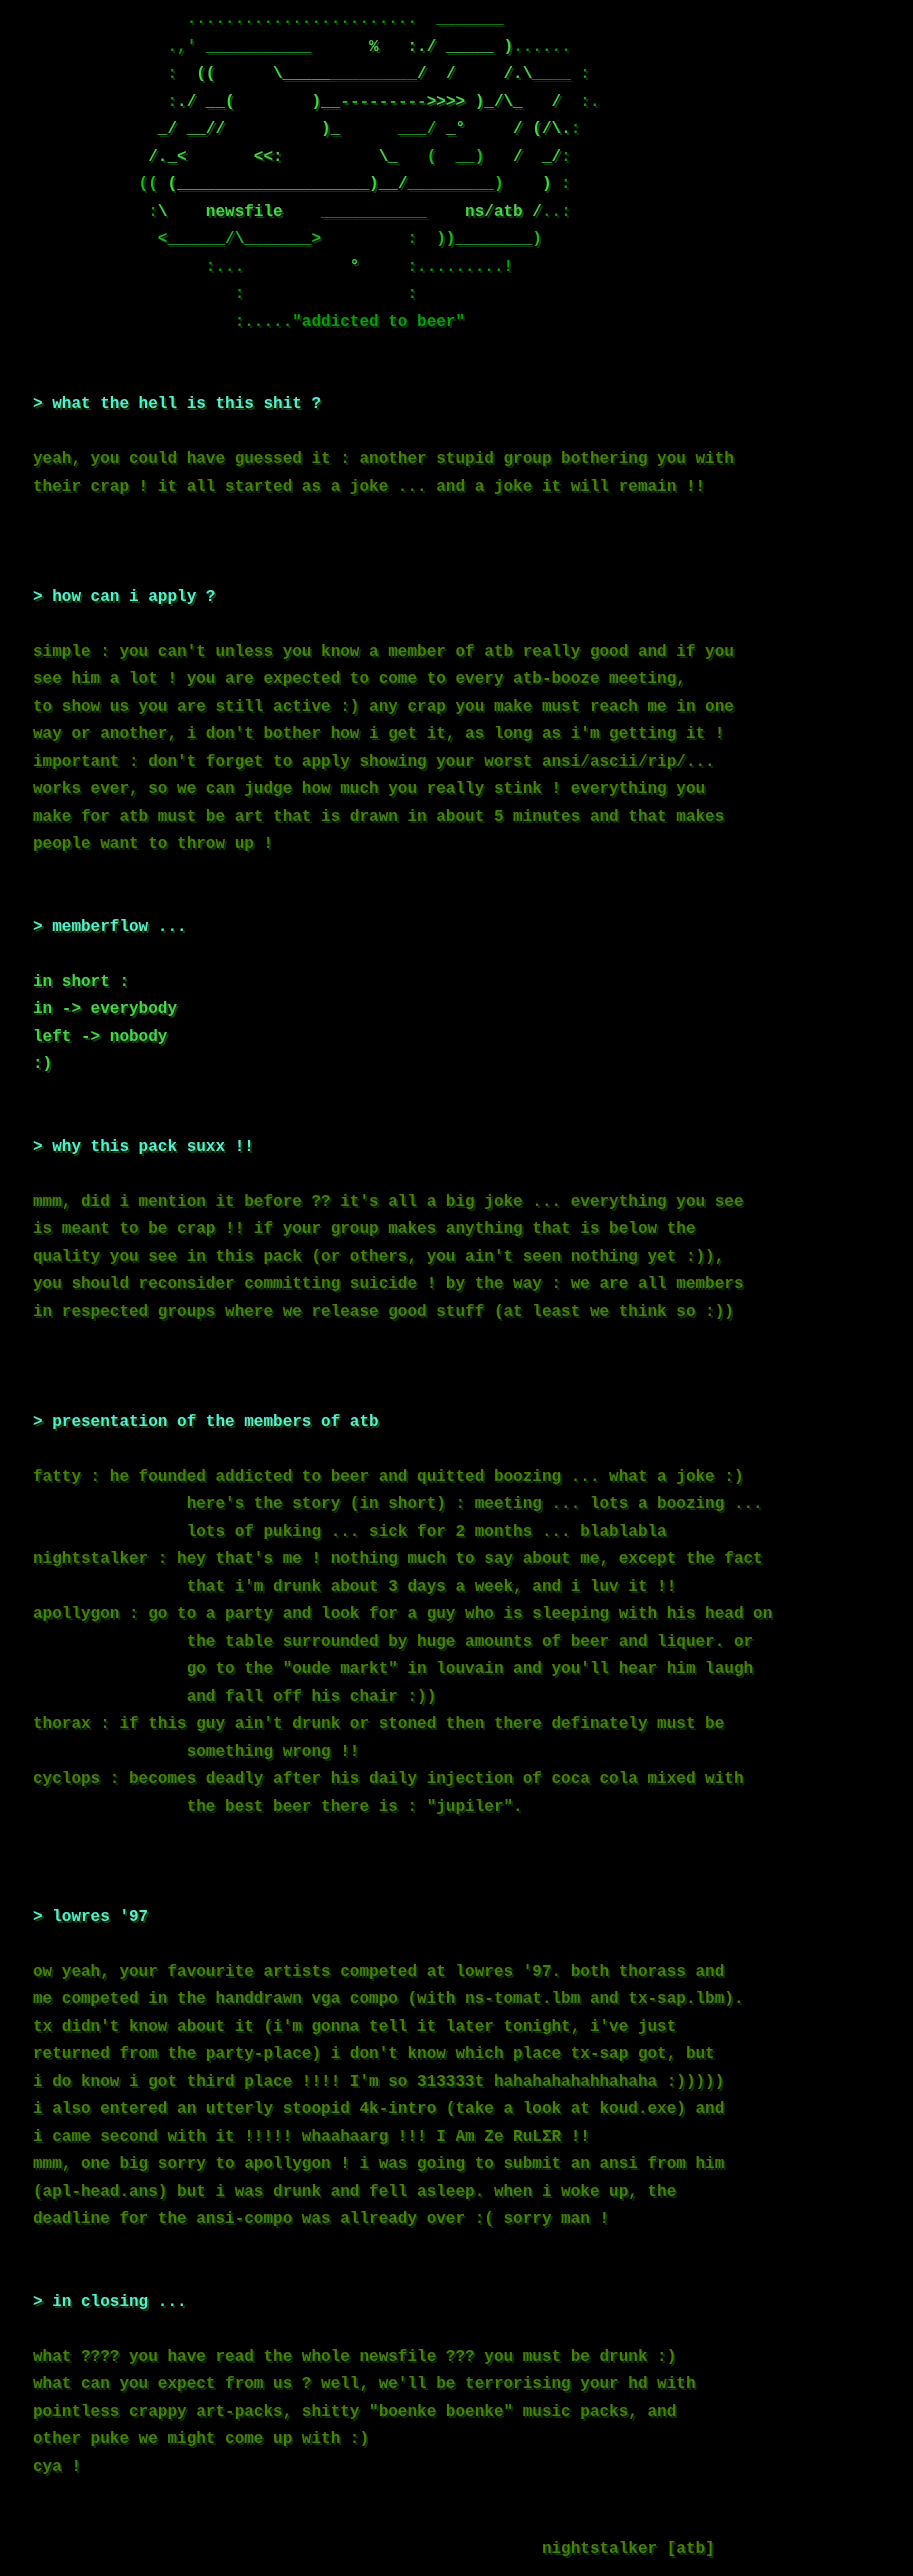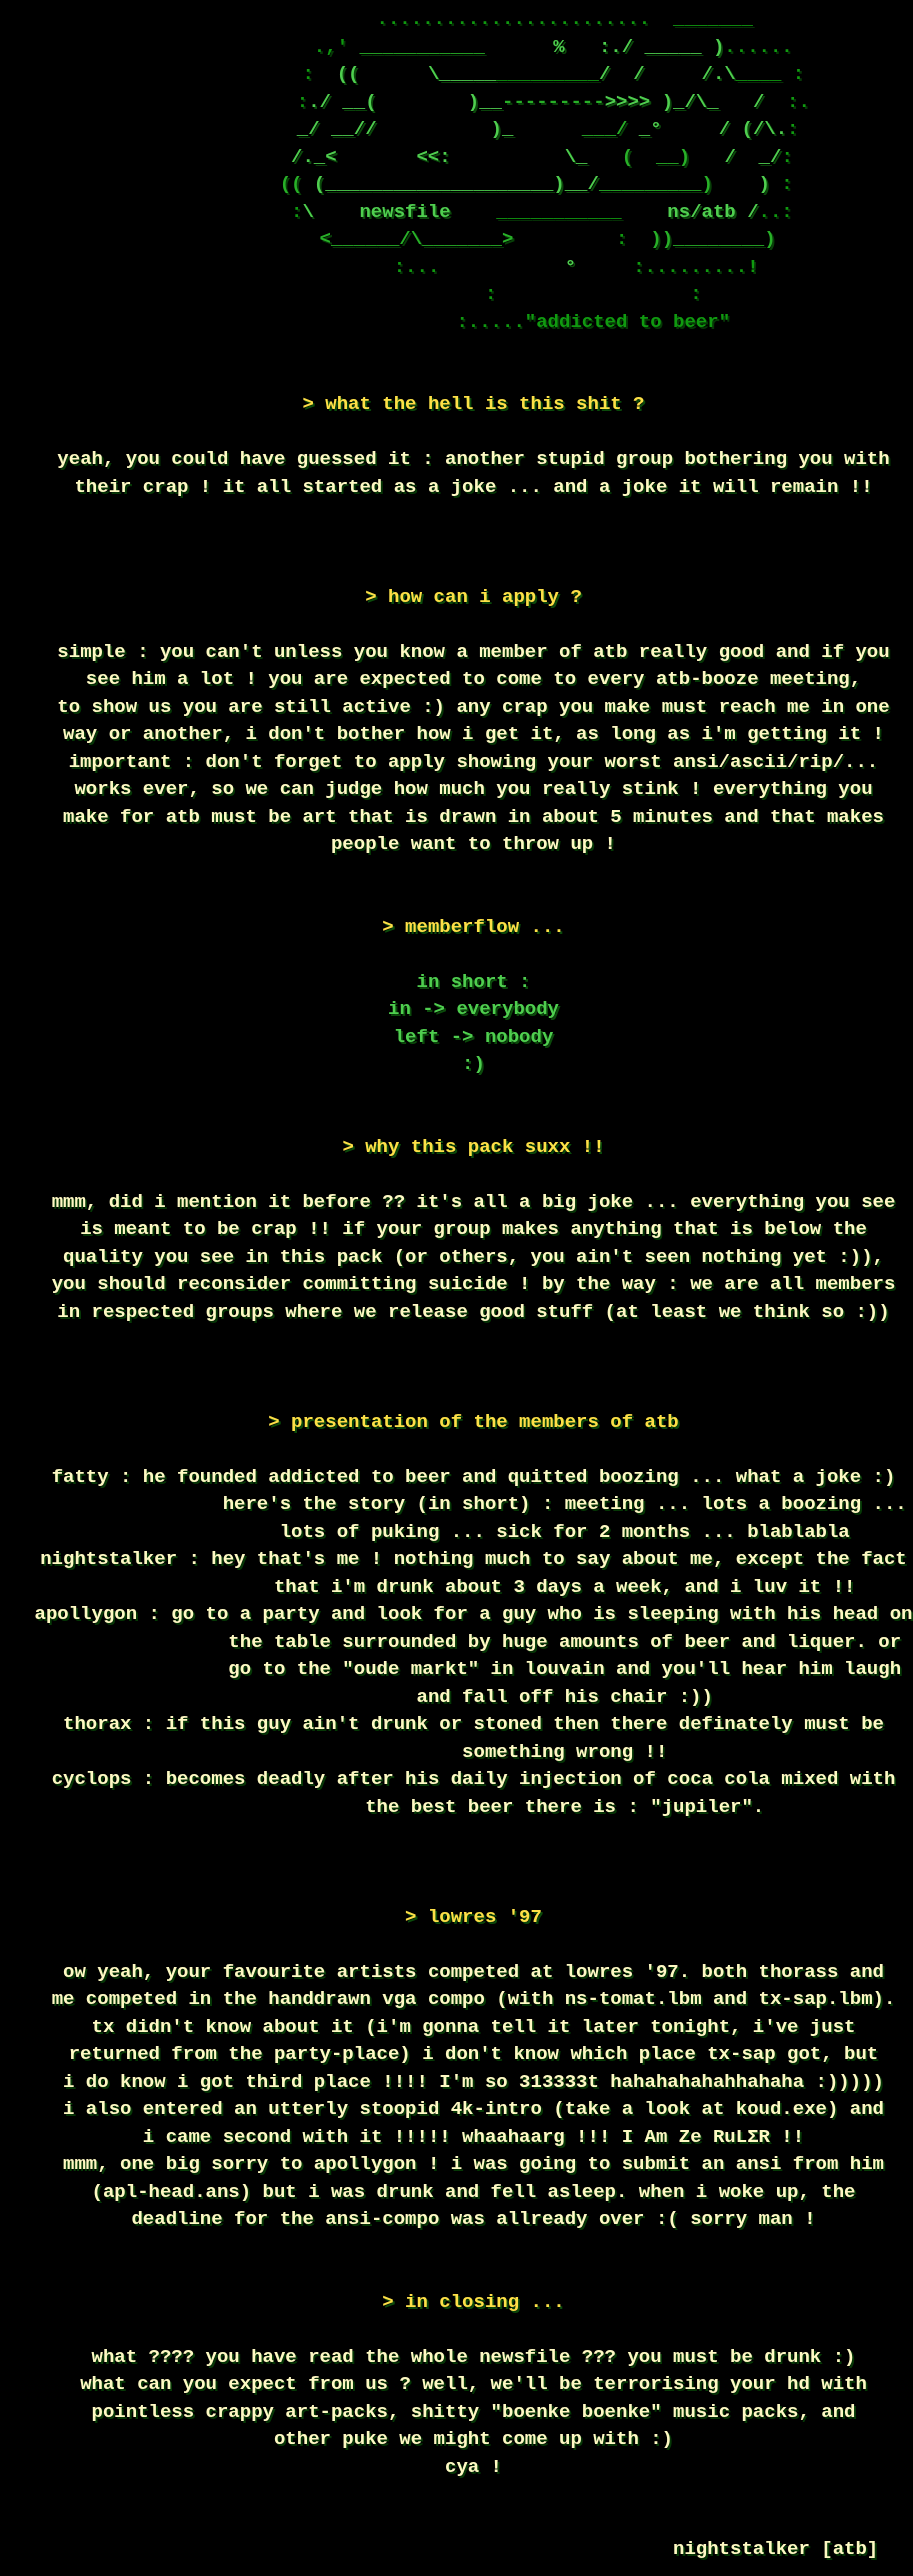--- a/index.html
+++ b/index.html
@@ -3,29 +3,28 @@
 <meta charset="utf-8">
 <title>newsfile</title>
 <style>
   html,body{margin:0;padding:0;background:#000;}
   body{width:914px;height:2576px;overflow:hidden;}
   .nfo{
     margin:0;
     padding:6.3px 0 0 33px;
     font-family:"Liberation Mono",monospace;
     font-weight:700;
-    font-size:19px;
+    font-size:16px;
     line-height:27.5px;
     white-space:pre;
-    text-align:center;
   }
   .ln{height:27.5px;}
-  .body   {color:#fef9c3;text-shadow:1.9px 1.9px 0 #063806;}
+  .body   {color:#4d7c0f;text-shadow:1.9px 1.9px 0 #063806;}
   .blank  {color:#109a10;}
-  .heading{color:#fde047;text-shadow:1.9px 1.9px 0 #0b4a0b;}
+  .heading{color:#5eead4;text-shadow:1.9px 1.9px 0 #0b4a0b;}
   .bright {color:#4fce4f;text-shadow:1.9px 1.9px 0 #0b4a0b;font-family:Liberation Mono, monospace;}
   .t-b{color:#4fce4f;text-shadow:1.9px 1.9px 0 #0b4a0b;}
   .t-m{color:#28b028;text-shadow:1.9px 1.9px 0 #084008;}
   .t-d{color:#109a10;text-shadow:1.9px 1.9px 0 #063806;}
 </style>
 </head>
 <body>
 
 <div class="nfo"><div class="ln art"><span class="t-d">                ........................  _______</span></div><div class="ln art"><span class="t-d">              .,' </span><span class="t-m">___________</span><span class="t-d">      </span><span class="t-b">%</span><span class="t-d">   </span><span class="t-b">:./ </span><span class="t-b">_____</span><span class="t-d"> </span><span class="t-b">)</span><span class="t-d">......</span></div><div class="ln art"><span class="t-d">              :</span><span class="t-d">  </span><span class="t-b">((</span><span class="t-d">      </span><span class="t-b">\_____</span><span class="t-d">_________</span><span class="t-b">/</span><span class="t-d">  </span><span class="t-b">/</span><span class="t-d">     </span><span class="t-b">/.\</span><span class="t-d">____</span><span class="t-d"> :</span></div><div class="ln art"><span class="t-d">              :</span><span class="t-b">./ </span><span class="t-b">__(</span><span class="t-d">        </span><span class="t-b">)__</span><span class="t-m">---------</span><span class="t-b">&gt;&gt;&gt;&gt;</span><span class="t-d"> </span><span class="t-b">)_/\_</span><span class="t-d">   </span><span class="t-b">/</span><span class="t-d">  :.</span></div><div class="ln art"><span class="t-d">             </span><span class="t-b">_/</span><span class="t-d"> </span><span class="t-b">__//</span><span class="t-d">          </span><span class="t-b">)_</span><span class="t-d">      </span><span class="t-m">___/</span><span class="t-d"> </span><span class="t-b">_°</span><span class="t-d">     </span><span class="t-b">/</span><span class="t-d"> </span><span class="t-b">(/\.</span><span class="t-d">:</span></div><div class="ln art"><span class="t-d">            </span><span class="t-b">/._&lt;</span><span class="t-d">       </span><span class="t-b">&lt;&lt;:</span><span class="t-d">          </span><span class="t-b">\_</span><span class="t-d">   </span><span class="t-m">(  __)</span><span class="t-d">   </span><span class="t-b">/</span><span class="t-d">  </span><span class="t-b">_/</span><span class="t-d">:</span></div><div class="ln art"><span class="t-m">           ((</span><span class="t-d"> </span><span class="t-b">(____________________)__/</span><span class="t-m">_________)</span><span class="t-d">    </span><span class="t-b">)</span><span class="t-d"> :</span></div><div class="ln art"><span class="t-d">            :</span><span class="t-b">\</span><span class="t-d">    </span><span class="t-b">newsfile</span><span class="t-d">    </span><span class="t-d">___________</span><span class="t-d">    </span><span class="t-b">ns/atb</span><span class="t-d"> </span><span class="t-b">/</span><span class="t-d">..:</span></div><div class="ln art"><span class="t-m">             &lt;______/\_______&gt;</span><span class="t-d">         :</span><span class="t-d">  </span><span class="t-m">))________)</span></div><div class="ln art"><span class="t-d">                  :...</span><span class="t-d">           </span><span class="t-b">°</span><span class="t-d">     </span><span class="t-d">:.........!</span></div><div class="ln art"><span class="t-d">                     :                 :</span></div><div class="ln art"><span class="t-d">                     :....."addicted to beer"</span></div><div class="ln blank">&nbsp;</div><div class="ln blank">&nbsp;</div><div class="ln heading">&gt; what the hell is this shit ?</div><div class="ln blank">&nbsp;</div><div class="ln body">yeah, you could have guessed it : another stupid group bothering you with</div><div class="ln body">their crap ! it all started as a joke ... and a joke it will remain !!</div><div class="ln blank">&nbsp;</div><div class="ln blank">&nbsp;</div><div class="ln blank">&nbsp;</div><div class="ln heading">&gt; how can i apply ?</div><div class="ln blank">&nbsp;</div><div class="ln body">simple : you can't unless you know a member of atb really good and if you</div><div class="ln body">see him a lot ! you are expected to come to every atb-booze meeting,</div><div class="ln body">to show us you are still active :) any crap you make must reach me in one</div><div class="ln body">way or another, i don't bother how i get it, as long as i'm getting it !</div><div class="ln body">important : don't forget to apply showing your worst ansi/ascii/rip/...</div><div class="ln body">works ever, so we can judge how much you really stink ! everything you</div><div class="ln body">make for atb must be art that is drawn in about 5 minutes and that makes</div><div class="ln body">people want to throw up !</div><div class="ln blank">&nbsp;</div><div class="ln blank">&nbsp;</div><div class="ln heading">&gt; memberflow ...</div><div class="ln blank">&nbsp;</div><div class="ln bright">in short :</div><div class="ln bright">in -&gt; everybody</div><div class="ln bright">left -&gt; nobody</div><div class="ln bright">:)</div><div class="ln blank">&nbsp;</div><div class="ln blank">&nbsp;</div><div class="ln heading">&gt; why this pack suxx !!</div><div class="ln blank">&nbsp;</div><div class="ln body">mmm, did i mention it before ?? it's all a big joke ... everything you see</div><div class="ln body">is meant to be crap !! if your group makes anything that is below the</div><div class="ln body">quality you see in this pack (or others, you ain't seen nothing yet :)),</div><div class="ln body">you should reconsider committing suicide ! by the way : we are all members</div><div class="ln body">in respected groups where we release good stuff (at least we think so :))</div><div class="ln blank">&nbsp;</div><div class="ln blank">&nbsp;</div><div class="ln blank">&nbsp;</div><div class="ln heading">&gt; presentation of the members of atb</div><div class="ln blank">&nbsp;</div><div class="ln body">fatty : he founded addicted to beer and quitted boozing ... what a joke :)</div><div class="ln body">                here's the story (in short) : meeting ... lots a boozing ...</div><div class="ln body">                lots of puking ... sick for 2 months ... blablabla</div><div class="ln body">nightstalker : hey that's me ! nothing much to say about me, except the fact</div><div class="ln body">                that i'm drunk about 3 days a week, and i luv it !!</div><div class="ln body">apollygon : go to a party and look for a guy who is sleeping with his head on</div><div class="ln body">                the table surrounded by huge amounts of beer and liquer. or</div><div class="ln body">                go to the "oude markt" in louvain and you'll hear him laugh</div><div class="ln body">                and fall off his chair :))</div><div class="ln body">thorax : if this guy ain't drunk or stoned then there definately must be</div><div class="ln body">                something wrong !!</div><div class="ln body">cyclops : becomes deadly after his daily injection of coca cola mixed with</div><div class="ln body">                the best beer there is : "jupiler".</div><div class="ln blank">&nbsp;</div><div class="ln blank">&nbsp;</div><div class="ln blank">&nbsp;</div><div class="ln heading">&gt; lowres '97</div><div class="ln blank">&nbsp;</div><div class="ln body">ow yeah, your favourite artists competed at lowres '97. both thorass and</div><div class="ln body">me competed in the handdrawn vga compo (with ns-tomat.lbm and tx-sap.lbm).</div><div class="ln body">tx didn't know about it (i'm gonna tell it later tonight, i've just</div><div class="ln body">returned from the party-place) i don't know which place tx-sap got, but</div><div class="ln body">i do know i got third place !!!! I'm so 313333t hahahahahahhahaha :)))))</div><div class="ln body">i also entered an utterly stoopid 4k-intro (take a look at koud.exe) and</div><div class="ln body">i came second with it !!!!! whaahaarg !!! I Am Ze RuLΣR !!</div><div class="ln body">mmm, one big sorry to apollygon ! i was going to submit an ansi from him</div><div class="ln body">(apl-head.ans) but i was drunk and fell asleep. when i woke up, the</div><div class="ln body">deadline for the ansi-compo was allready over :( sorry man !</div><div class="ln blank">&nbsp;</div><div class="ln blank">&nbsp;</div><div class="ln heading">&gt; in closing ...</div><div class="ln blank">&nbsp;</div><div class="ln body">what ???? you have read the whole newsfile ??? you must be drunk :)</div><div class="ln body">what can you expect from us ? well, we'll be terrorising your hd with</div><div class="ln body">pointless crappy art-packs, shitty "boenke boenke" music packs, and</div><div class="ln body">other puke we might come up with :)</div><div class="ln body">cya !</div><div class="ln blank">&nbsp;</div><div class="ln blank">&nbsp;</div><div class="ln body">                                                     nightstalker [atb]</div></div>
 

